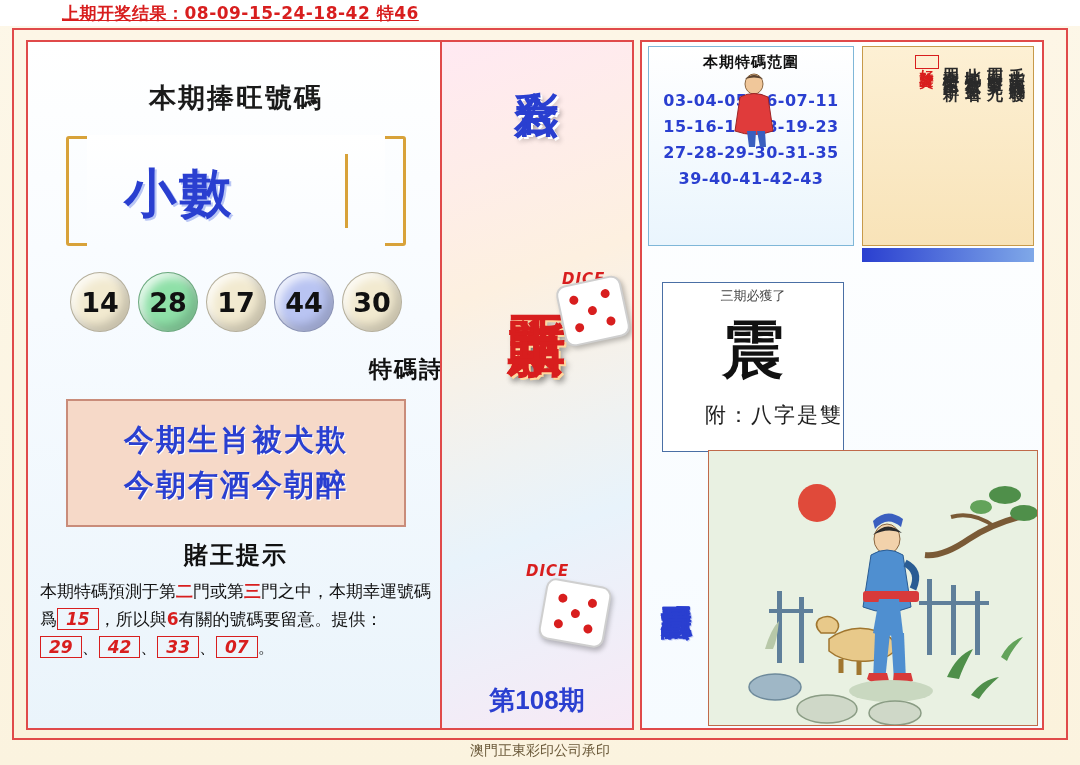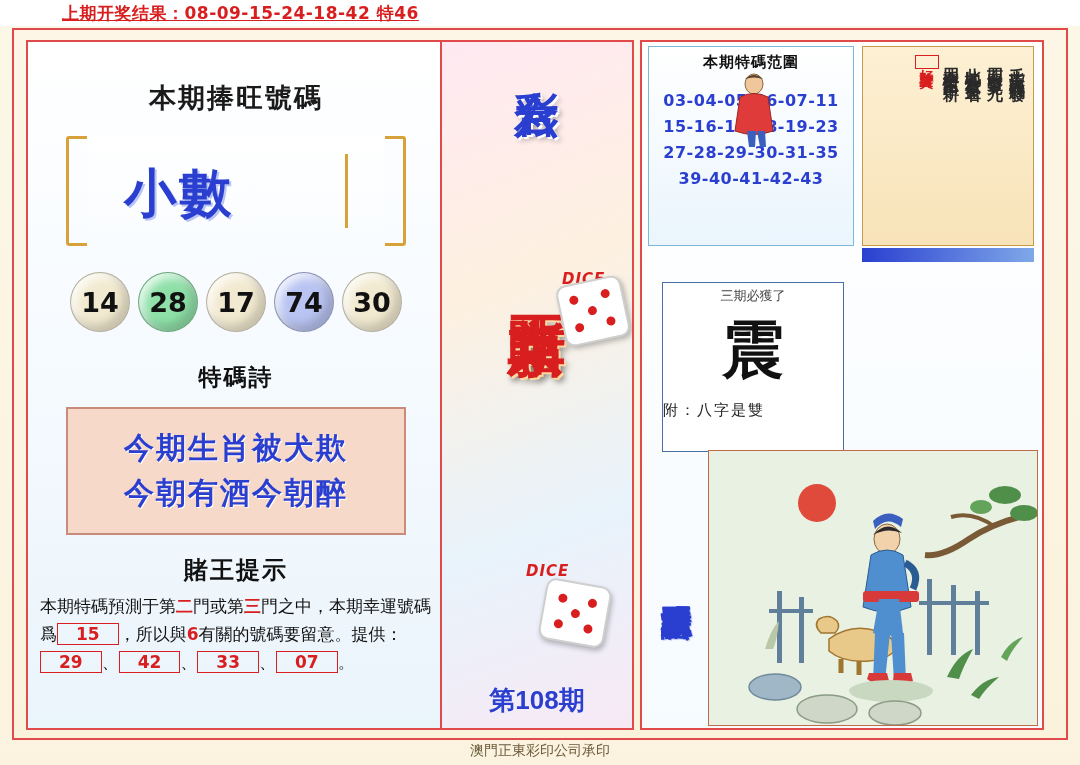--- a/index.html
+++ b/index.html
@@ -121,25 +121,25 @@
     align-items: center;
     justify-content: center;
     font-size: 27px;
     font-weight: bold;
     color: #111;
     box-shadow: inset -6px -6px 10px rgba(0,0,0,0.18), inset 5px 5px 8px rgba(255,255,255,0.75);
     border: 1px solid rgba(0,0,0,0.25);
     font-family: "DejaVu Sans", "Liberation Sans", sans-serif;
   }
   .sub-title {
-    text-align: center;
+    text-align: right;
     font-size: 23px;
     font-weight: bold;
     color: #111;
-    margin-top: 30px;
+    margin-top: 22px;
     letter-spacing: 2px;
   }
   .poem-box {
     margin: 14px auto 0;
     width: 340px;
     height: 128px;
     border: 2px solid #c98c7a;
     background: #f6d9c8;
     display: flex;
     flex-direction: column;
@@ -154,35 +154,36 @@
     color: #2a3fd0;
     letter-spacing: 2px;
     text-shadow: 1px 1px 0 #ffffff;
     font-family: "DejaVu Sans", "Liberation Sans", sans-serif;
   }
   .tips-title {
     text-align: center;
     font-size: 24px;
     font-weight: bold;
     color: #111;
-    margin-top: 19px;
+    margin-top: 12px;
     letter-spacing: 2px;
   }
   .tips-body {
     margin: 6px 12px 0 12px;
     font-size: 17px;
     line-height: 28px;
     color: #111;
     font-family: "DejaVu Sans", "Liberation Sans", sans-serif;
   }
   .hl-red {
     color: #d81e1e;
     font-weight: bold;
     border: 1px solid #d81e1e;
-    padding: 0 18px;
+    padding: 0 8px;
+    font-style: italic;
   }
   .hl-plain {
     color: #d81e1e;
     font-weight: bold;
   }
 
   
   .col-center {
     position: absolute;
     left: 440px; top: 40px;
@@ -353,22 +354,22 @@
   }
   .gua-char {
     text-align: center;
     font-size: 62px;
     font-weight: bold;
     color: #111;
     line-height: 90px;
     font-family: "DejaVu Serif", "Liberation Serif", serif;
   }
   .gua-note {
-    text-align: left;
-    font-size: 15px;
+    text-align: right;
+    font-size: 21px;
     color: #222;
     letter-spacing: 2px;
     margin-top: 6px;
   }
   .verify-text {
     position: absolute;
     left: 650px; top: 440px;
     width: 44px;
     font-size: 31px;
     font-weight: bold;
@@ -408,21 +409,21 @@
       <div class="bracket-row">
         <div class="big-word">小數</div>
         <div class="bracket-sep"></div>
       </div>
     </div>
 
     <div class="ball-row" id="ballRow">
         <div class="ball" style="background: rgb(242, 234, 208);">14</div>
         <div class="ball" style="background: rgb(143, 224, 168);">28</div>
         <div class="ball" style="background: rgb(242, 234, 208);">17</div>
-        <div class="ball" style="background: rgb(185, 196, 242);">74</div>
+        <div class="ball" style="background: rgb(185, 196, 242);">44</div>
         <div class="ball" style="background: rgb(242, 234, 208);">30</div>
       </div>
 
     <div class="sub-title">特碼詩</div>
 
     <div class="poem-box">
       <div class="poem-line">今期生肖被犬欺</div>
       <div class="poem-line">今朝有酒今朝醉</div>
     </div>
 

